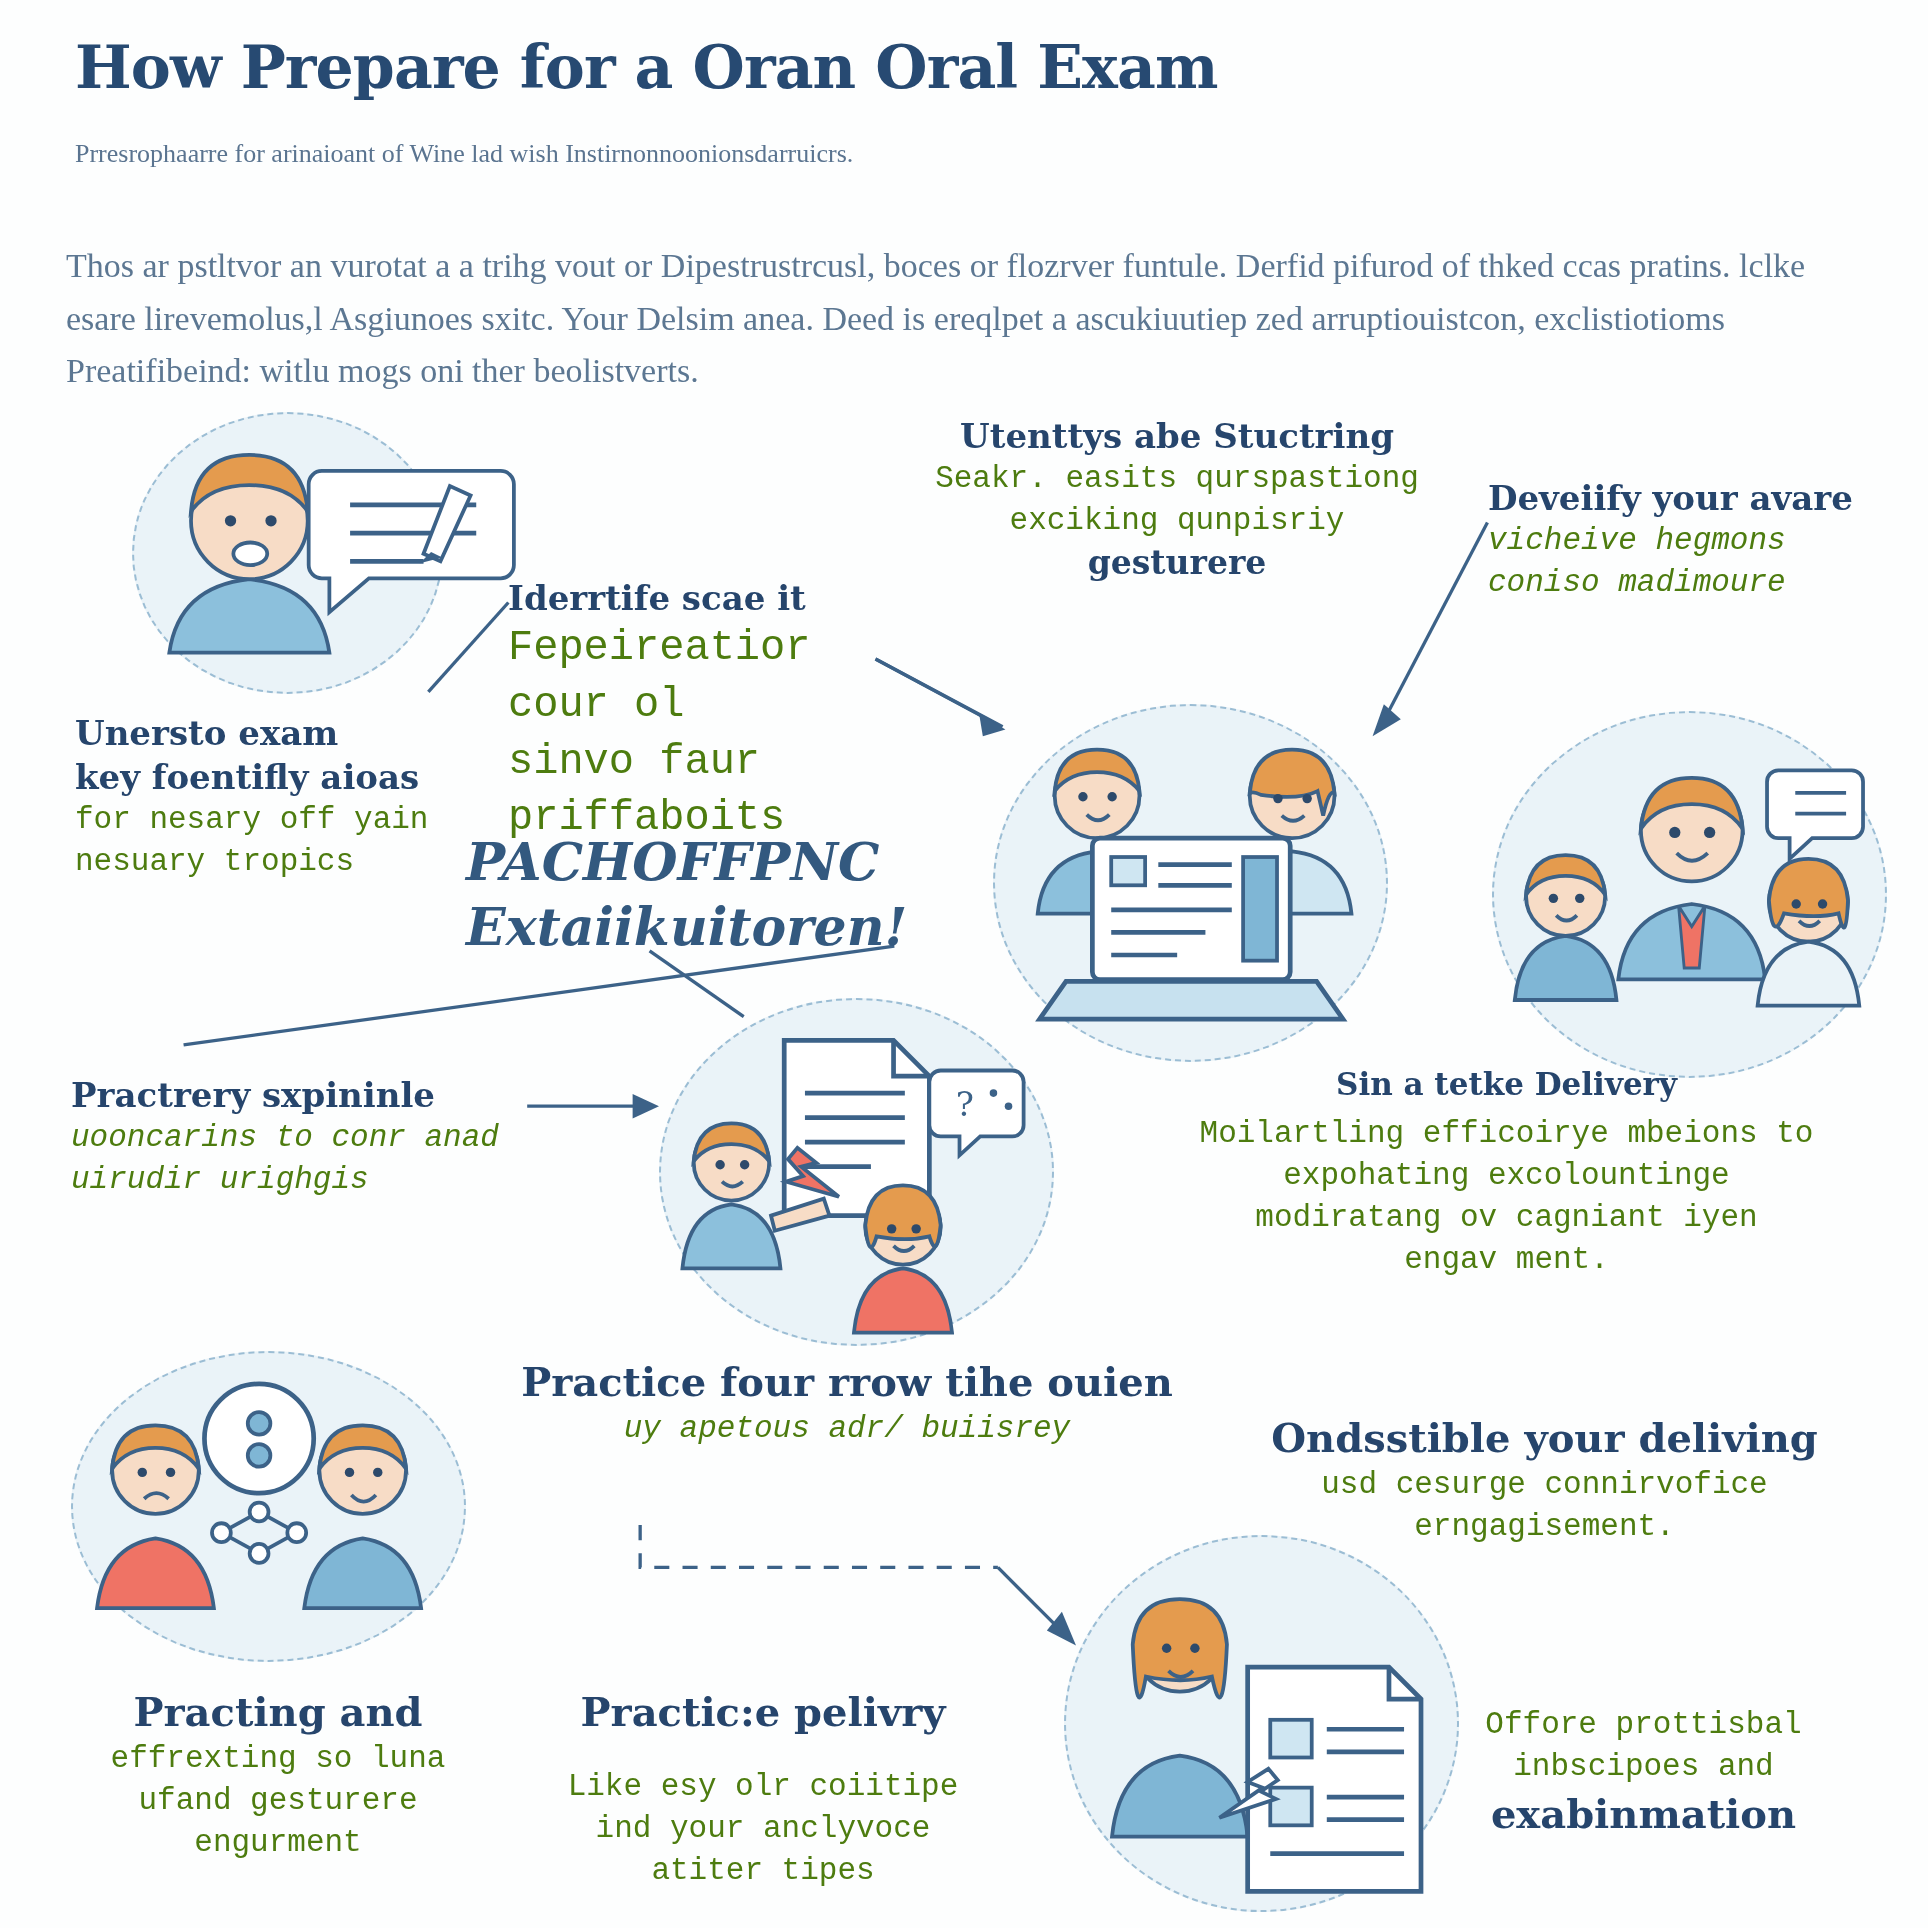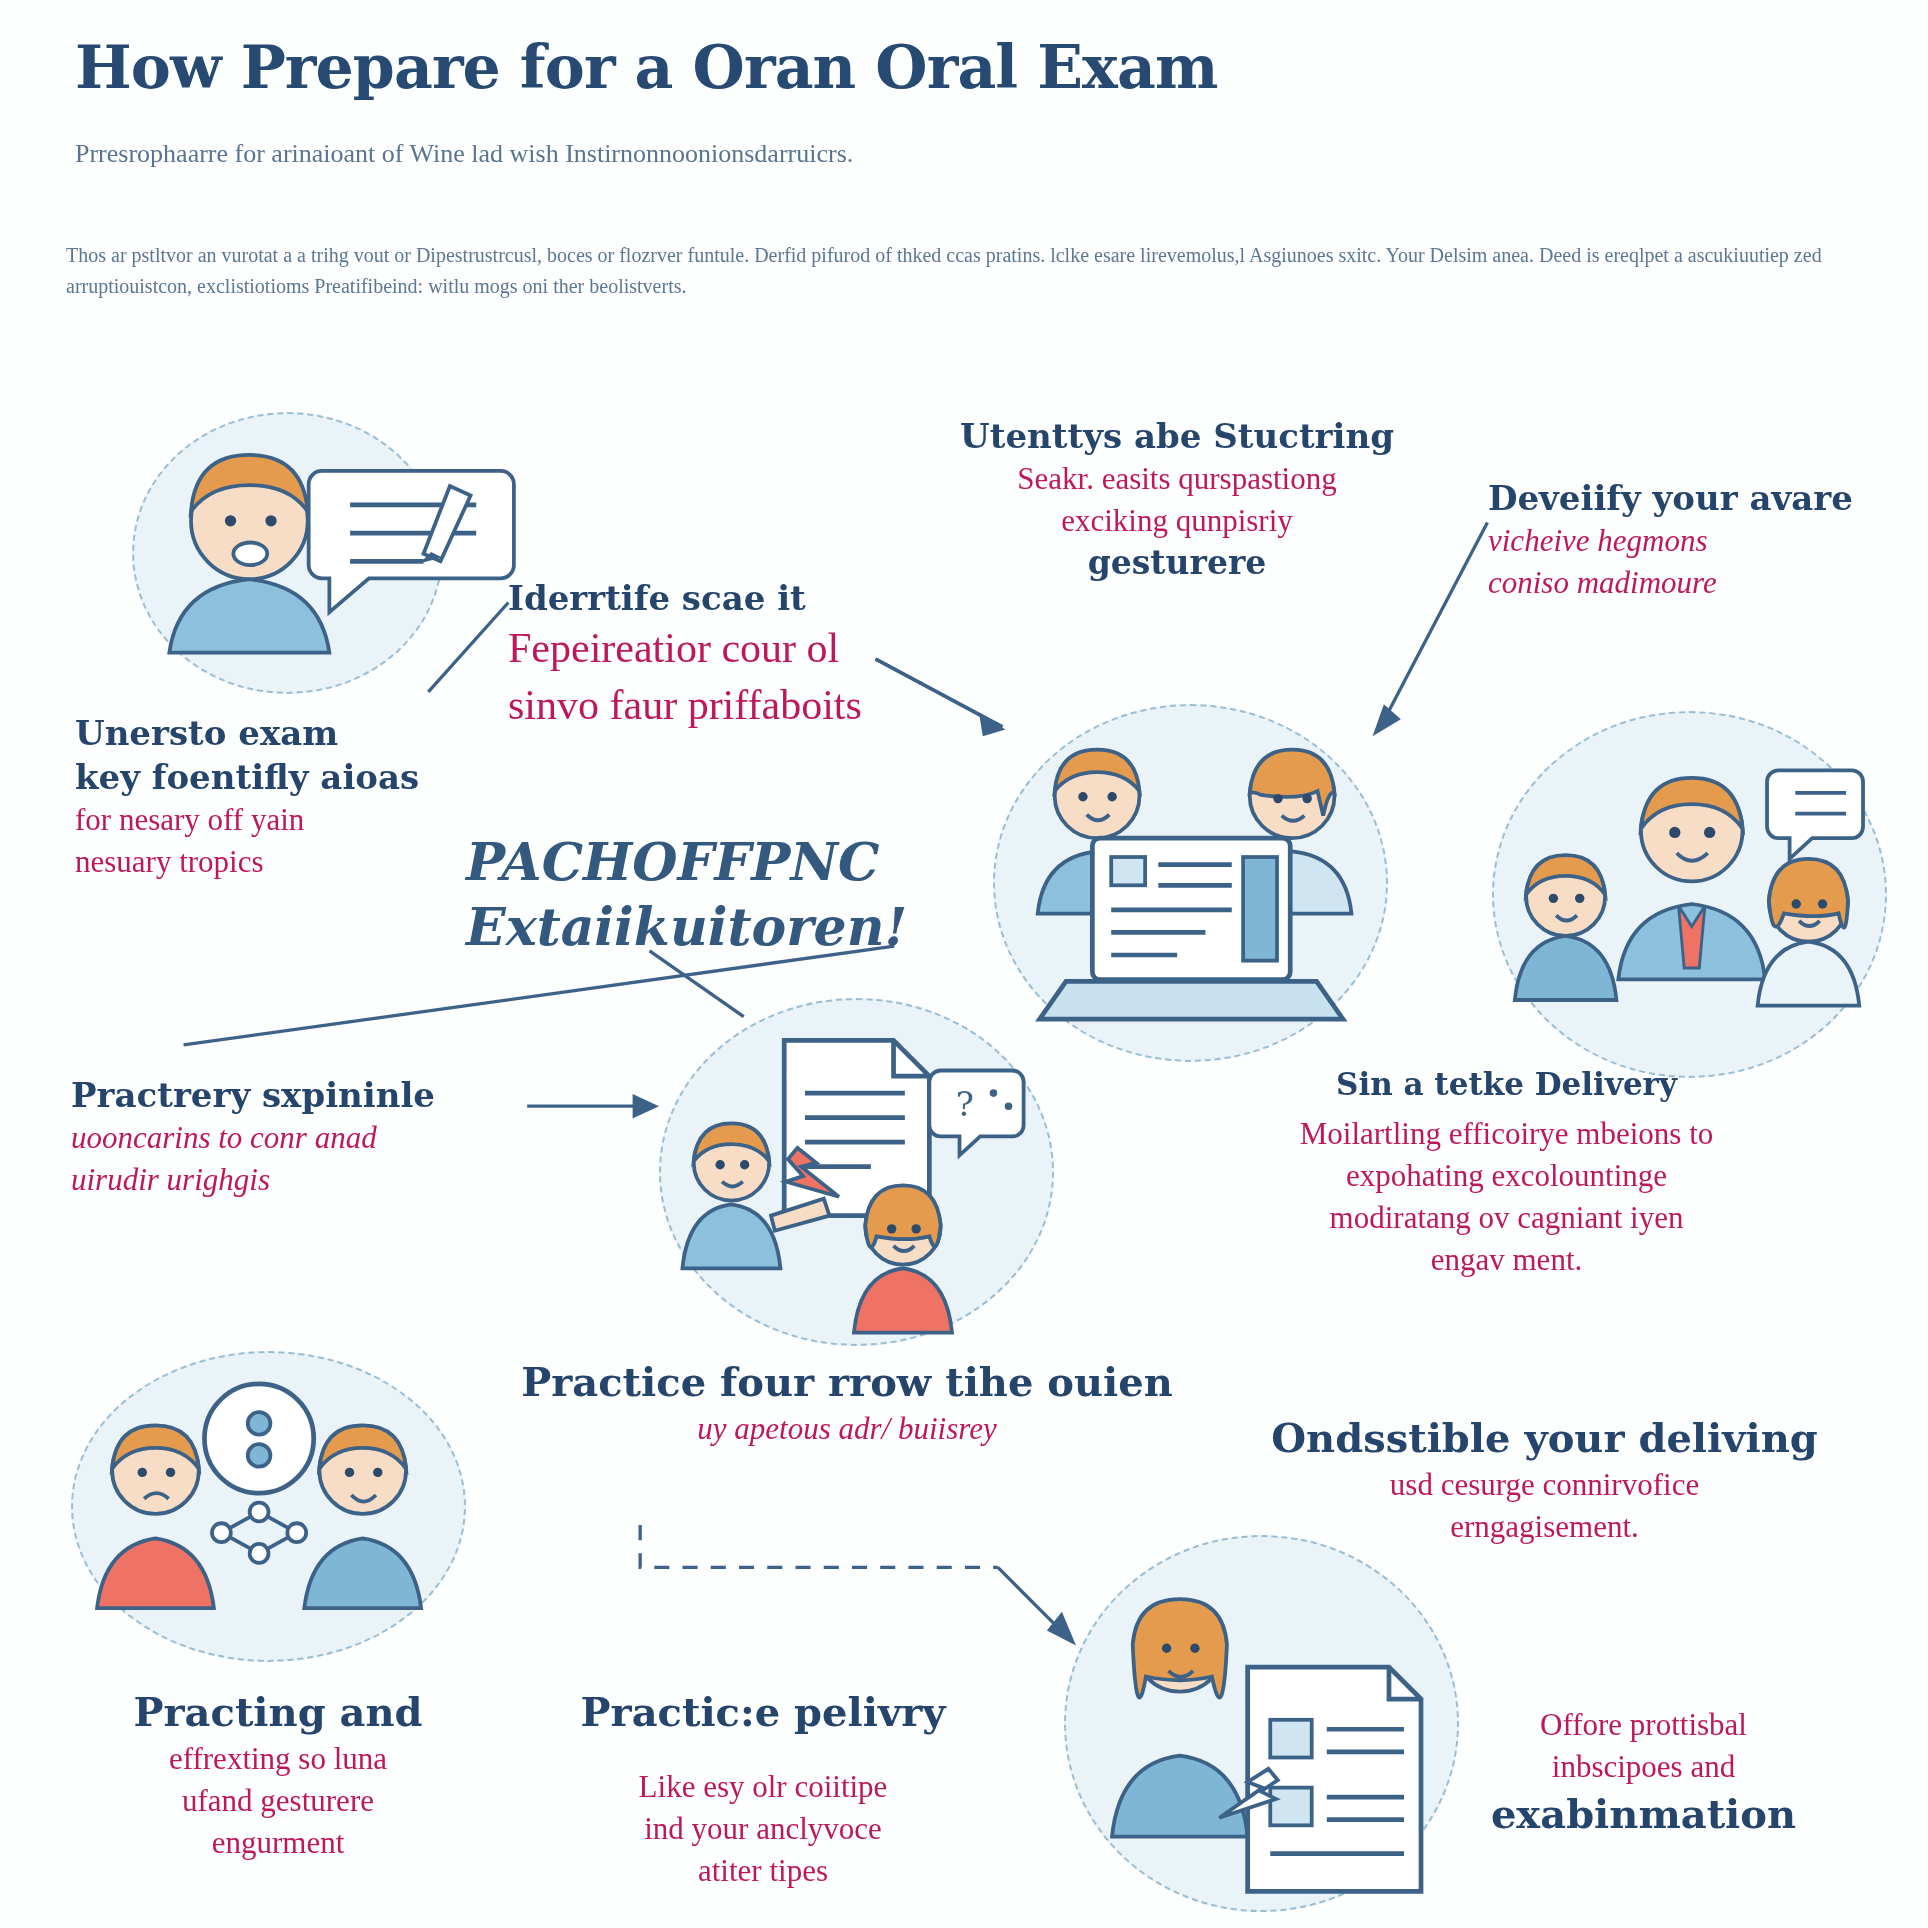--- a/index.html
+++ b/index.html
@@ -40,43 +40,43 @@
     width: 1469px;
     font-size: 26px;
     color: #5a7490;
     font-family: "Liberation Serif", serif;
   }
   .intro {
     position: absolute;
     left: 66px;
     top: 240px;
     width: 1808px;
-    font-size: 20px;
+    font-size: 34px;
     line-height: 1.55;
     color: #5c7792;
     font-family: "Liberation Serif", serif;
   }
 
   
   .block {
     position: absolute;
     color: #2d4a6b;
   }
   .block .hd {
     font-family: "DejaVu Serif", serif;
     font-weight: bold;
     font-size: 34px;
     line-height: 1.3;
     color: #26456c;
   }
   .block .bd {
     font-size: 31px;
     line-height: 1.35;
-    color: #be185d;
-    font-family: Liberation Serif, serif;
+    color: #4d7c0f;
+    font-family: Liberation Mono, monospace;
   }
   .block.center { text-align: center; }
 
   .italic { font-style: italic; }
 
   
   .circle {
     position: absolute;
     border-radius: 50%;
     background: #eaf3f8;

